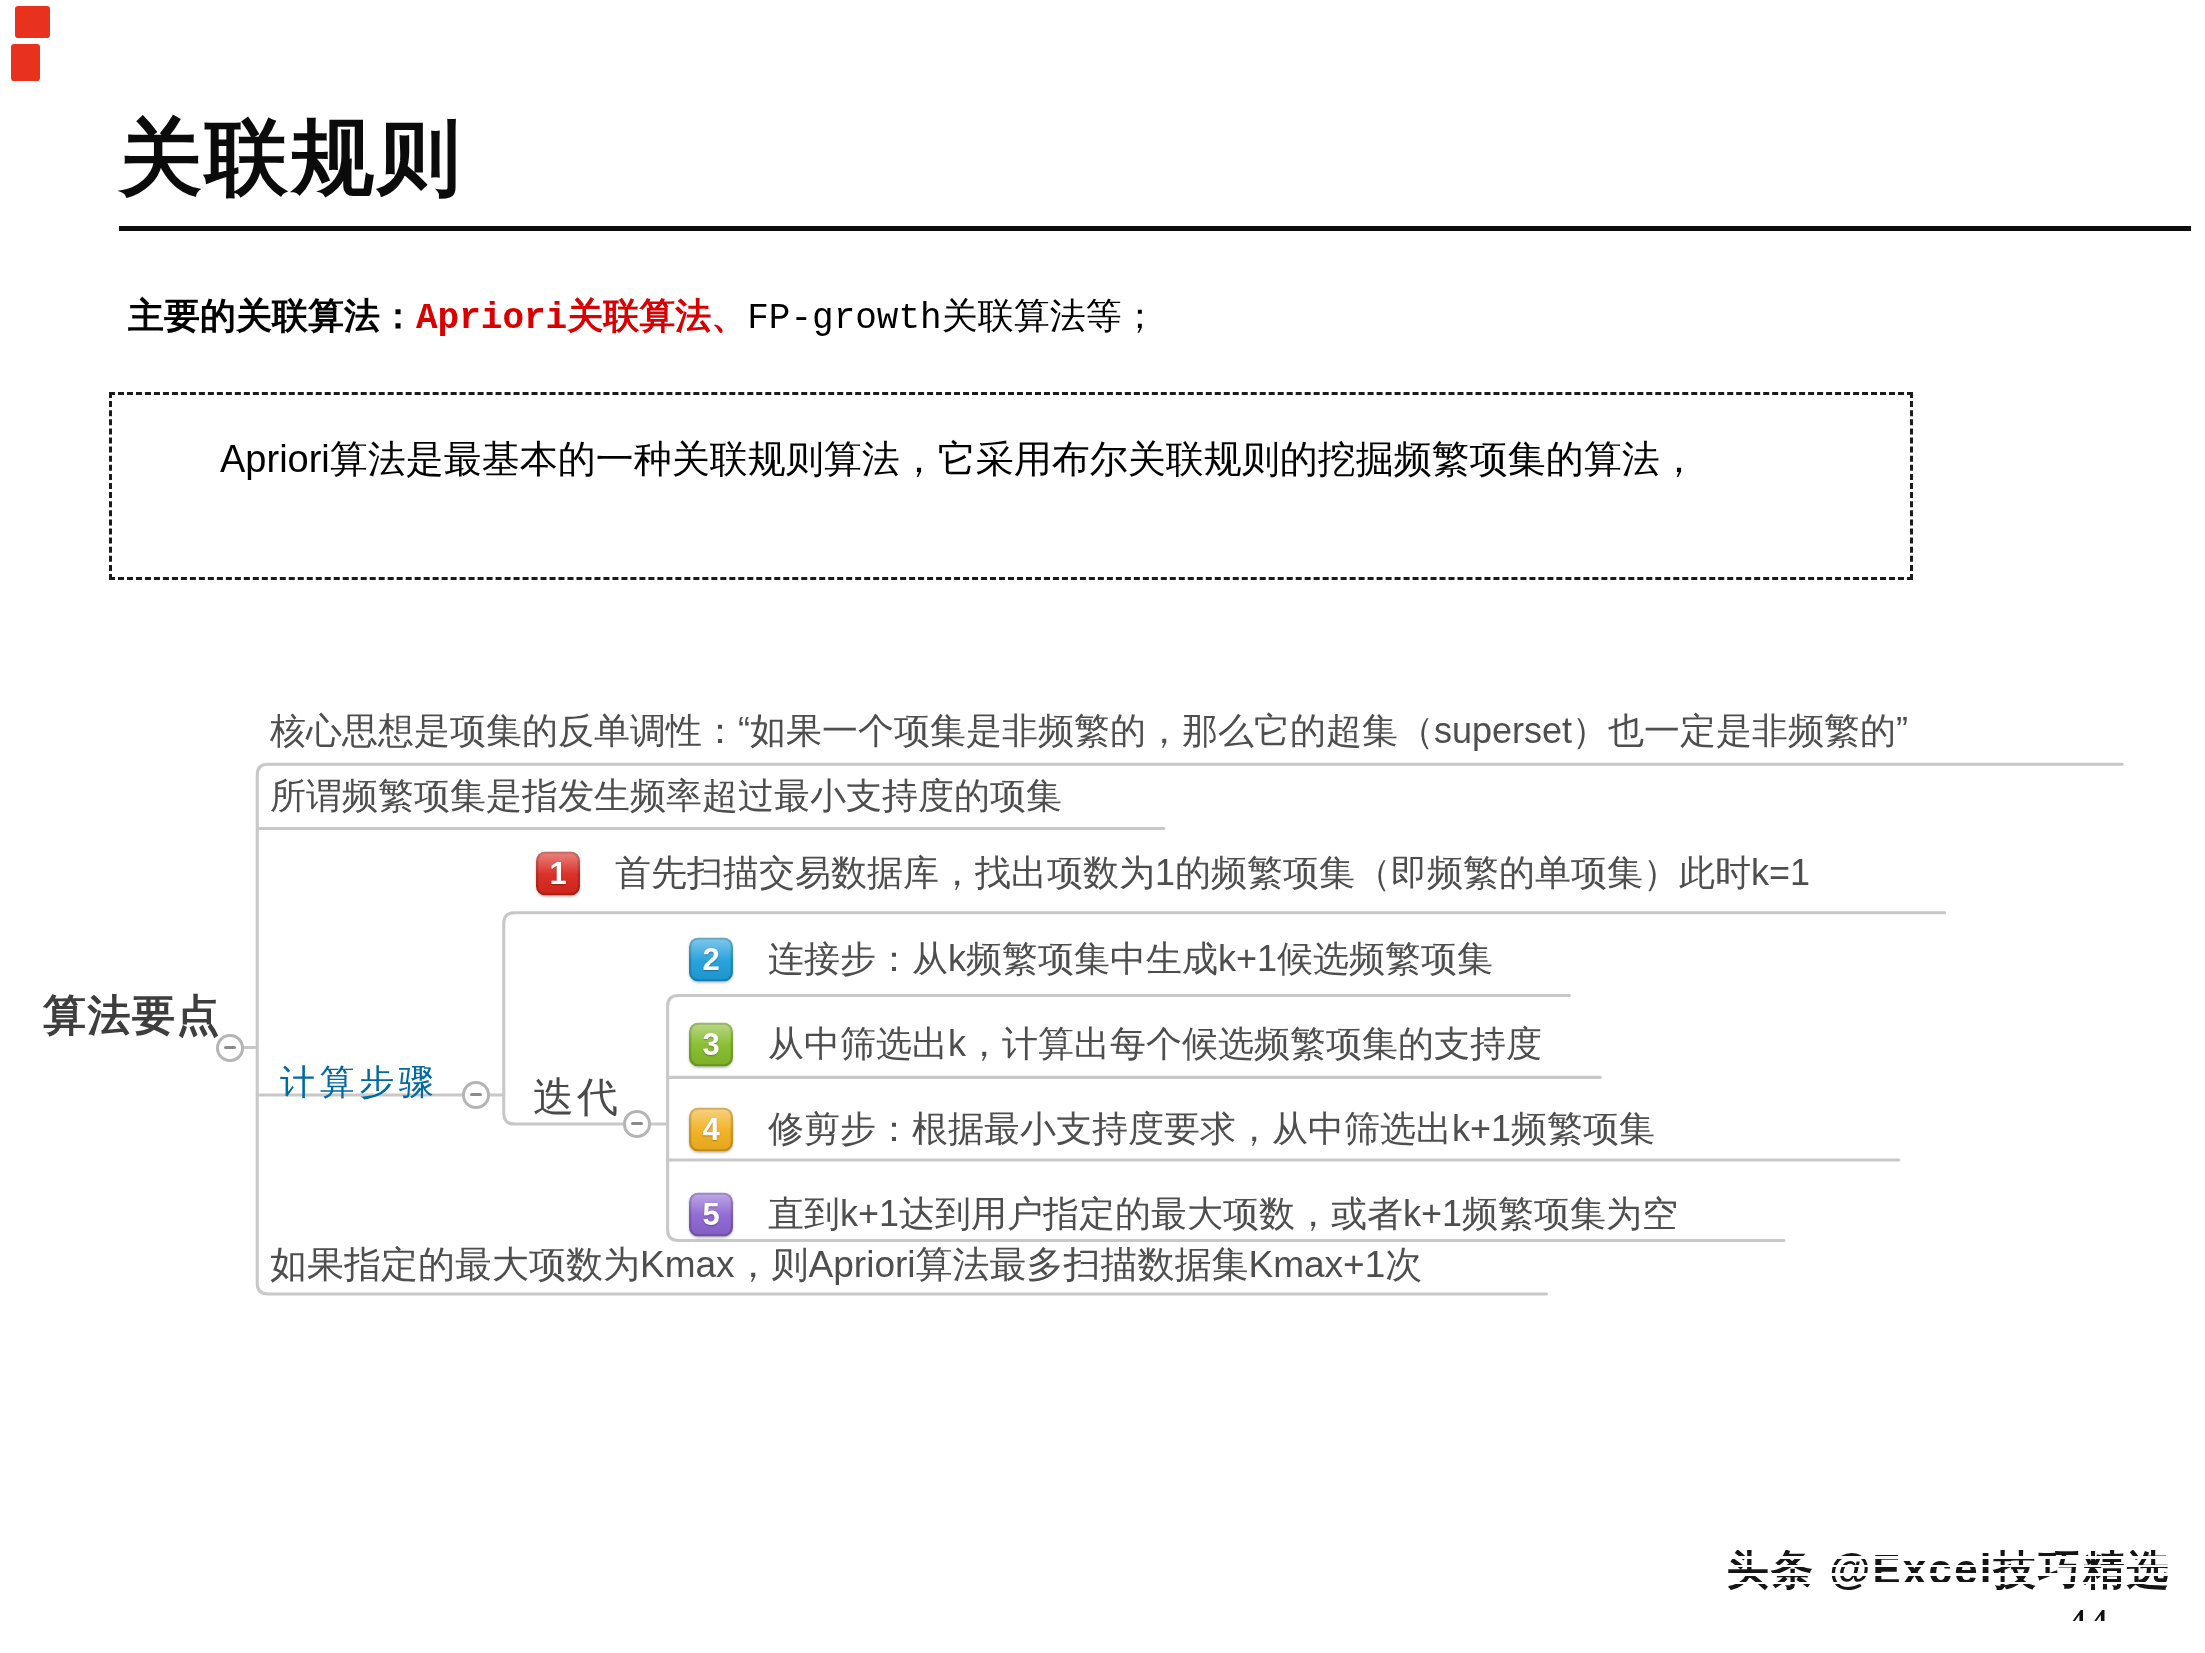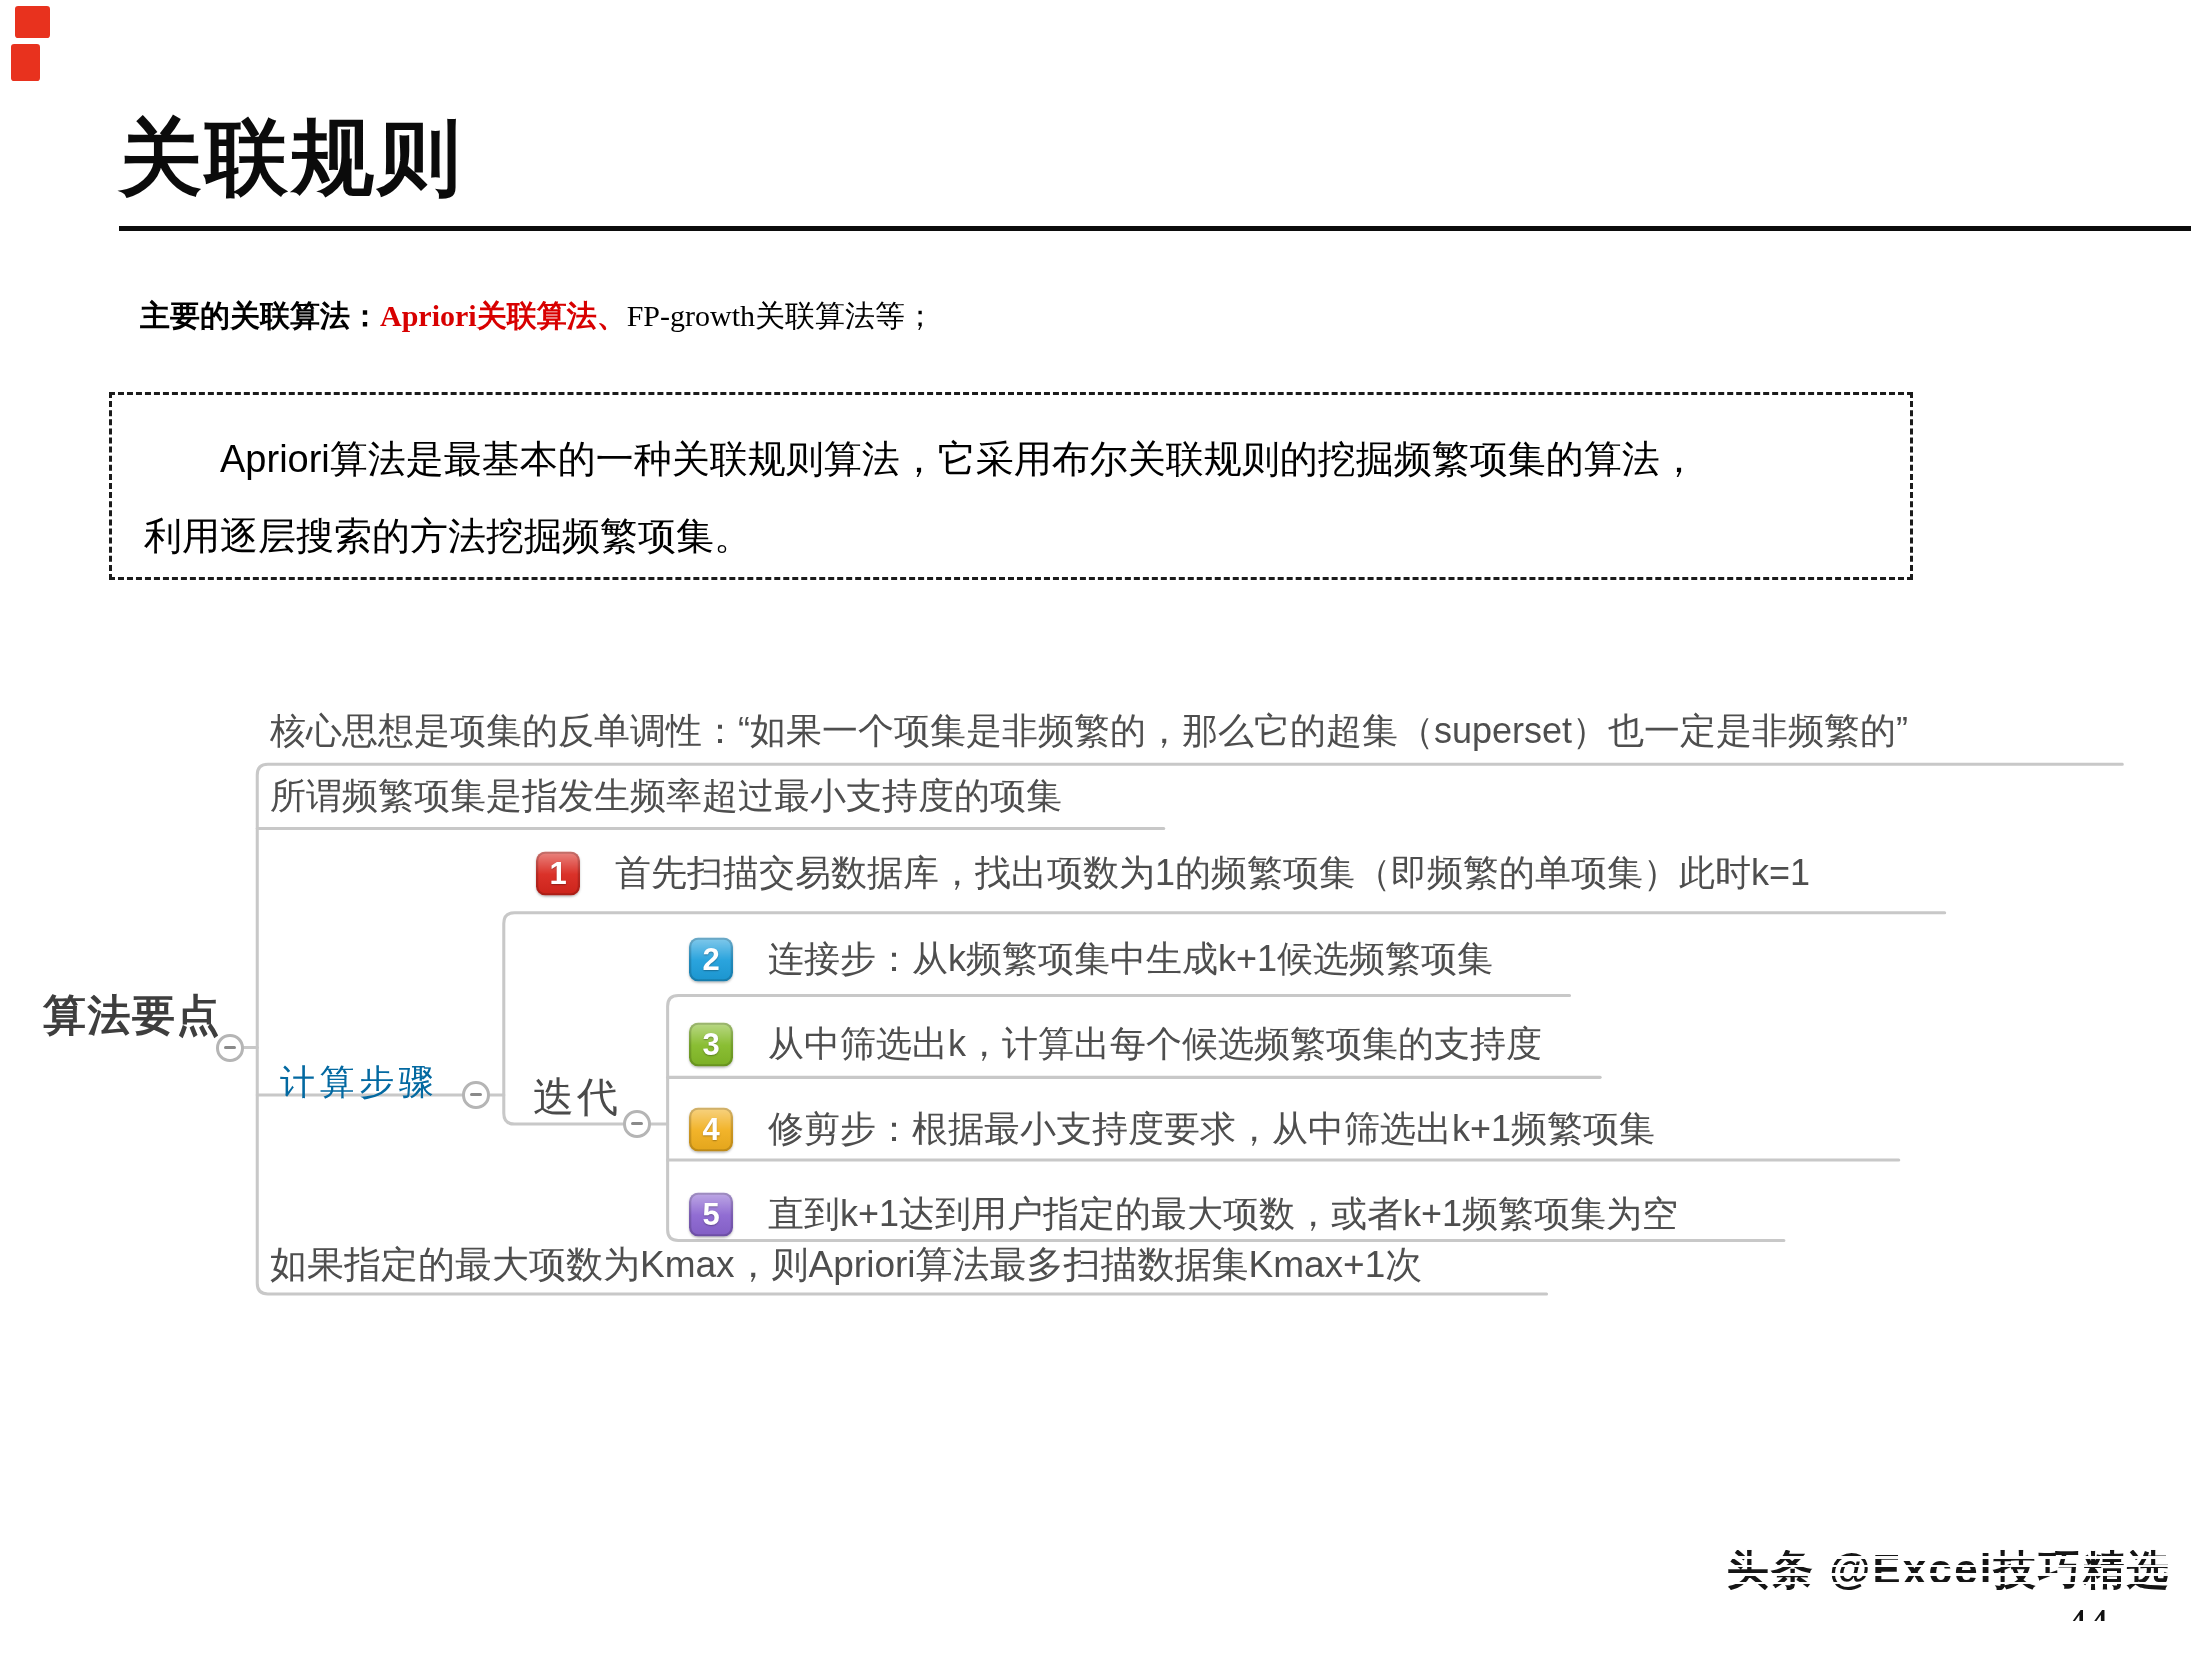--- a/index.html
+++ b/index.html
@@ -15,22 +15,22 @@
   
   .title{
     position:absolute;left:119px;top:100px;
     font-family:"Liberation Serif","DejaVu Serif",serif;
     font-size:83px;font-weight:700;color:#0b0b0b;letter-spacing:3.1px;line-height:1.4;
   }
   .title-rule{position:absolute;left:119px;top:226px;width:2072px;height:4.6px;background:#0c0c0c;}
 
   
   .subtitle{
-    position:absolute;left:140px;top:296px;font-size:30px;line-height:1.3;
-    font-family:Liberation Serif, serif;color:#000;white-space:nowrap;
+    position:absolute;left:128px;top:296px;font-size:36px;line-height:1.3;
+    font-family:Liberation Mono, monospace;color:#000;white-space:nowrap;
   }
   .subtitle .lead{font-weight:700;}
   .subtitle .hl{font-weight:700;}
 
   
   .note-box{
     position:absolute;left:109px;top:392px;width:1804px;height:188px;
     border:3.8px dashed #1b1b1b;box-sizing:border-box;background:#fff;
   }
   .note-box p{
@@ -92,21 +92,20 @@
 
   <div class="title">关联规则</div>
   <div class="title-rule"></div>
 
   <div class="subtitle">
     <span class="lead">主要的关联算法：</span><span class="hl" style="color: rgb(216, 0, 0);">Apriori关联算法、</span><span>FP-growth关联算法等；</span>
   </div>
 
   <div class="note-box">
     <p>Apriori算法是最基本的一种关联规则算法，它采用布尔关联规则的挖掘频繁项集的算法，</p>
-    <p class="second">利用逐层搜索的方法挖掘频繁项集。</p>
   </div>
 
   <svg id="mm-lines" width="2205" height="1654" viewBox="0 0 2880 2160">
     <g fill="none" stroke="#c8c8c8" stroke-width="4" stroke-linecap="round">
       <path d="M318 1368 H336"></path>
       <path d="M2772 998 H350 Q336 998 336 1012 V1676 Q336 1690 350 1690 H2020"></path>
       <path d="M336 1082 H1520"></path>
       <path d="M336 1430 H604"></path>
       <path d="M640 1430 H658"></path>
       <path d="M2540 1192 H672 Q658 1192 658 1206 V1454 Q658 1468 672 1468 H814"></path>

